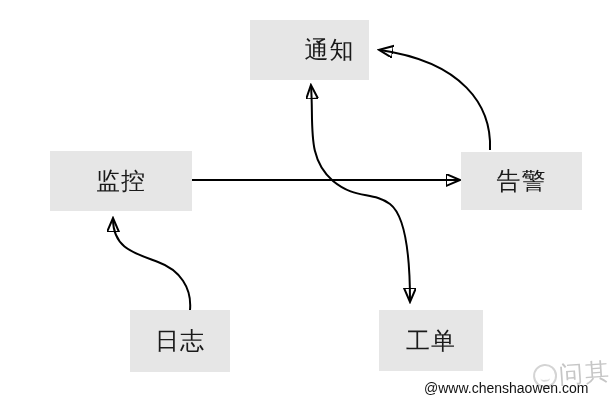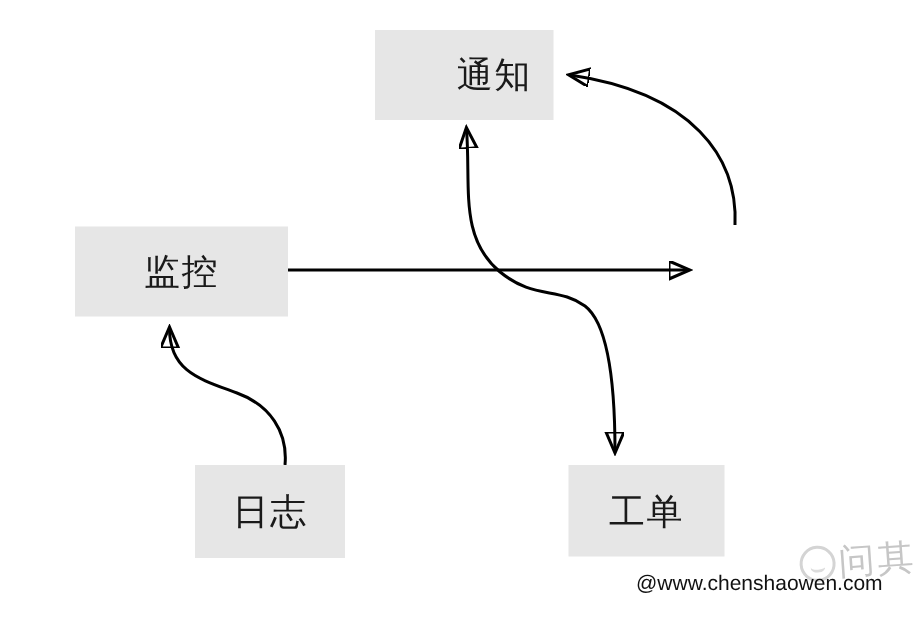--- a/index.html
+++ b/index.html
@@ -104,20 +104,23 @@
   </svg>
 
   <div class="node node-notify">
     <span>通知</span>
   </div>
 
   <div class="node node-monitor">
     <span>监控</span>
   </div>
 
+  <div class="node node-alert">
+    <span>告警</span>
+  </div>
 
   <div class="node node-log">
     <span>日志</span>
   </div>
 
   <div class="node node-ticket">
     <span>工单</span>
   </div>
 
   <div class="wm-logo">

